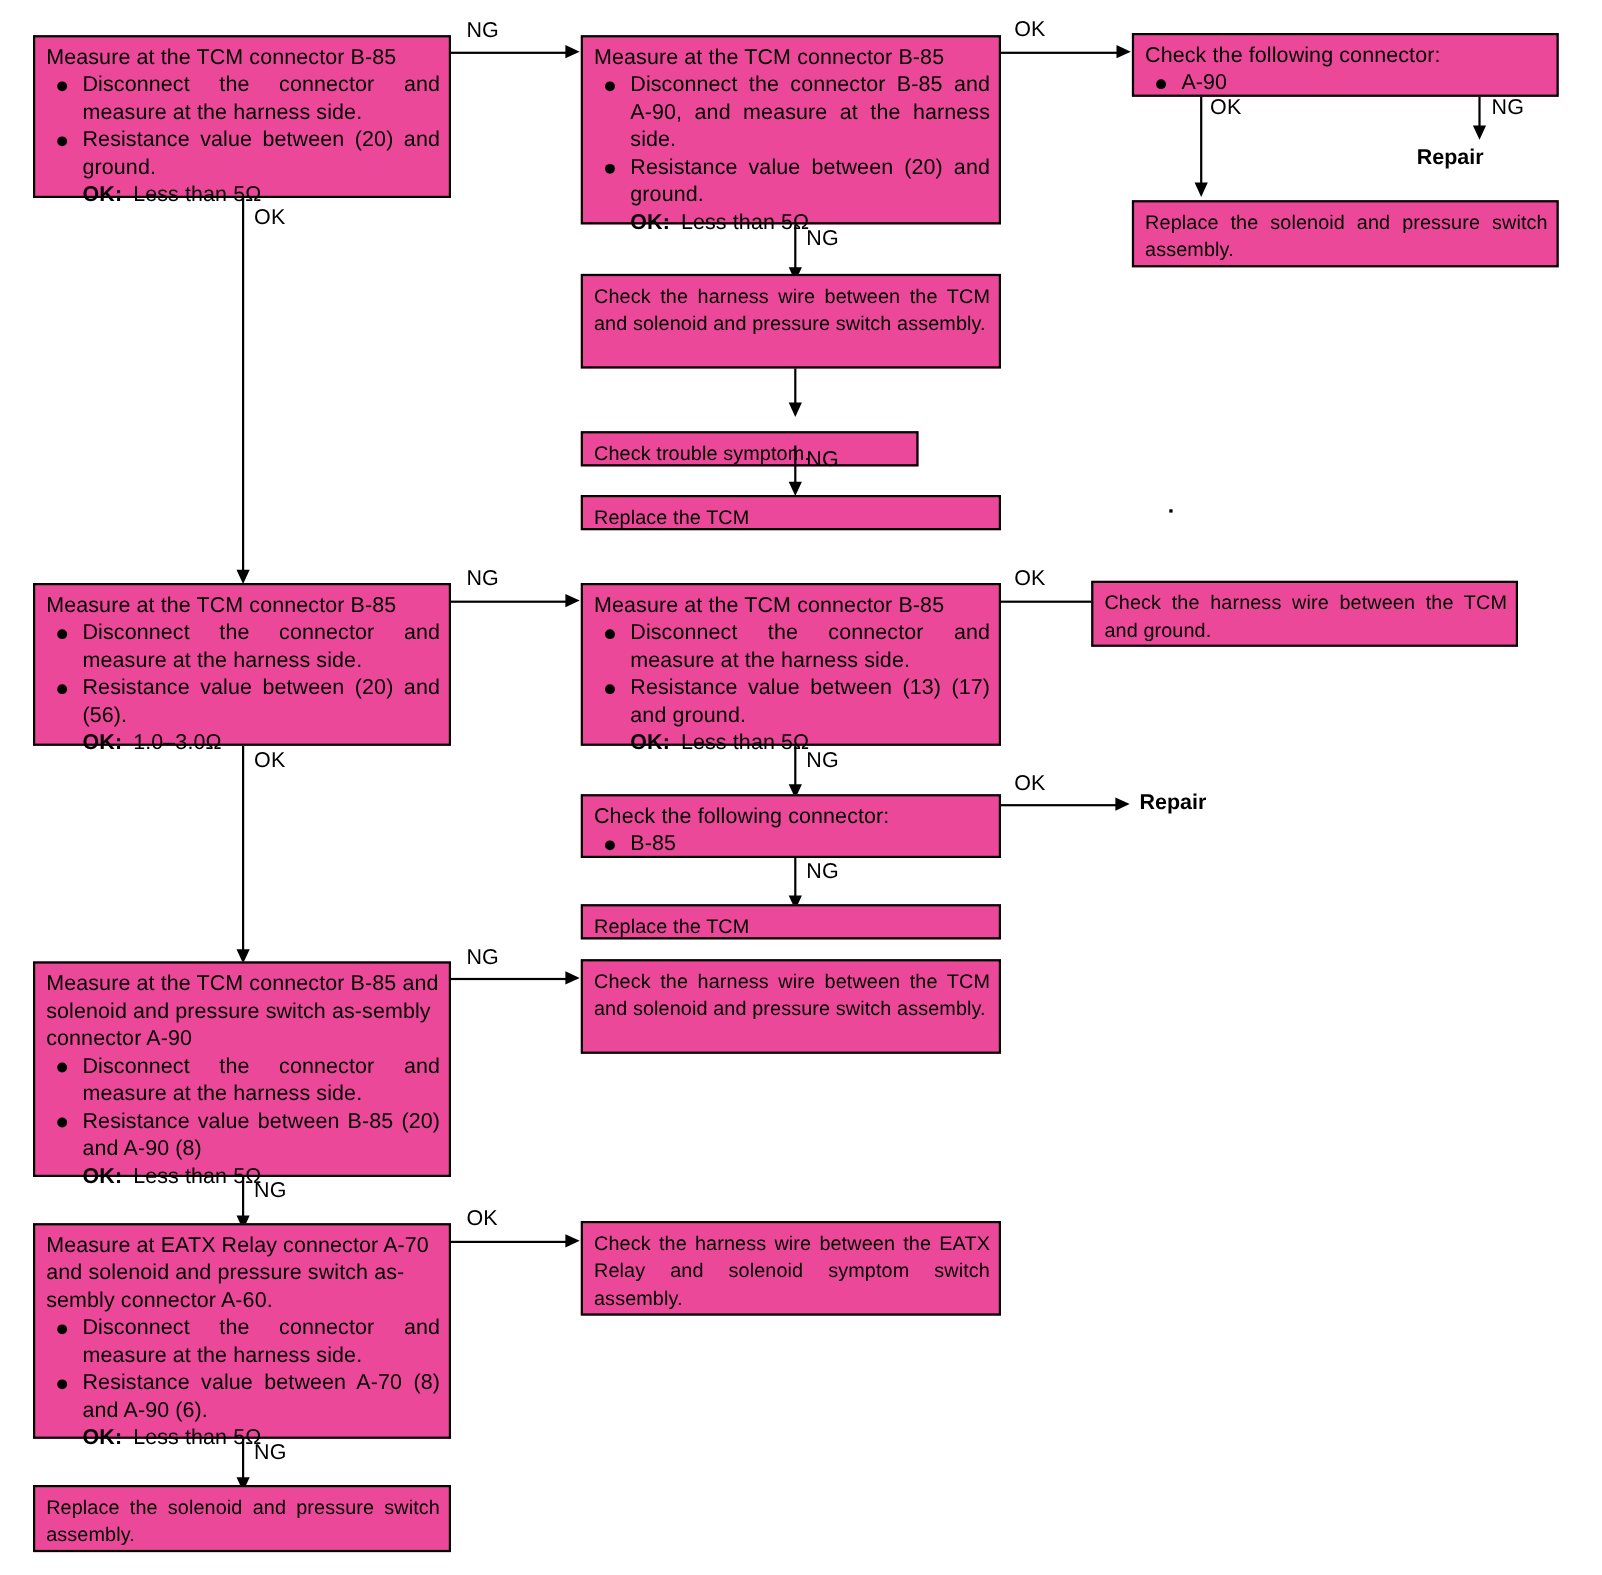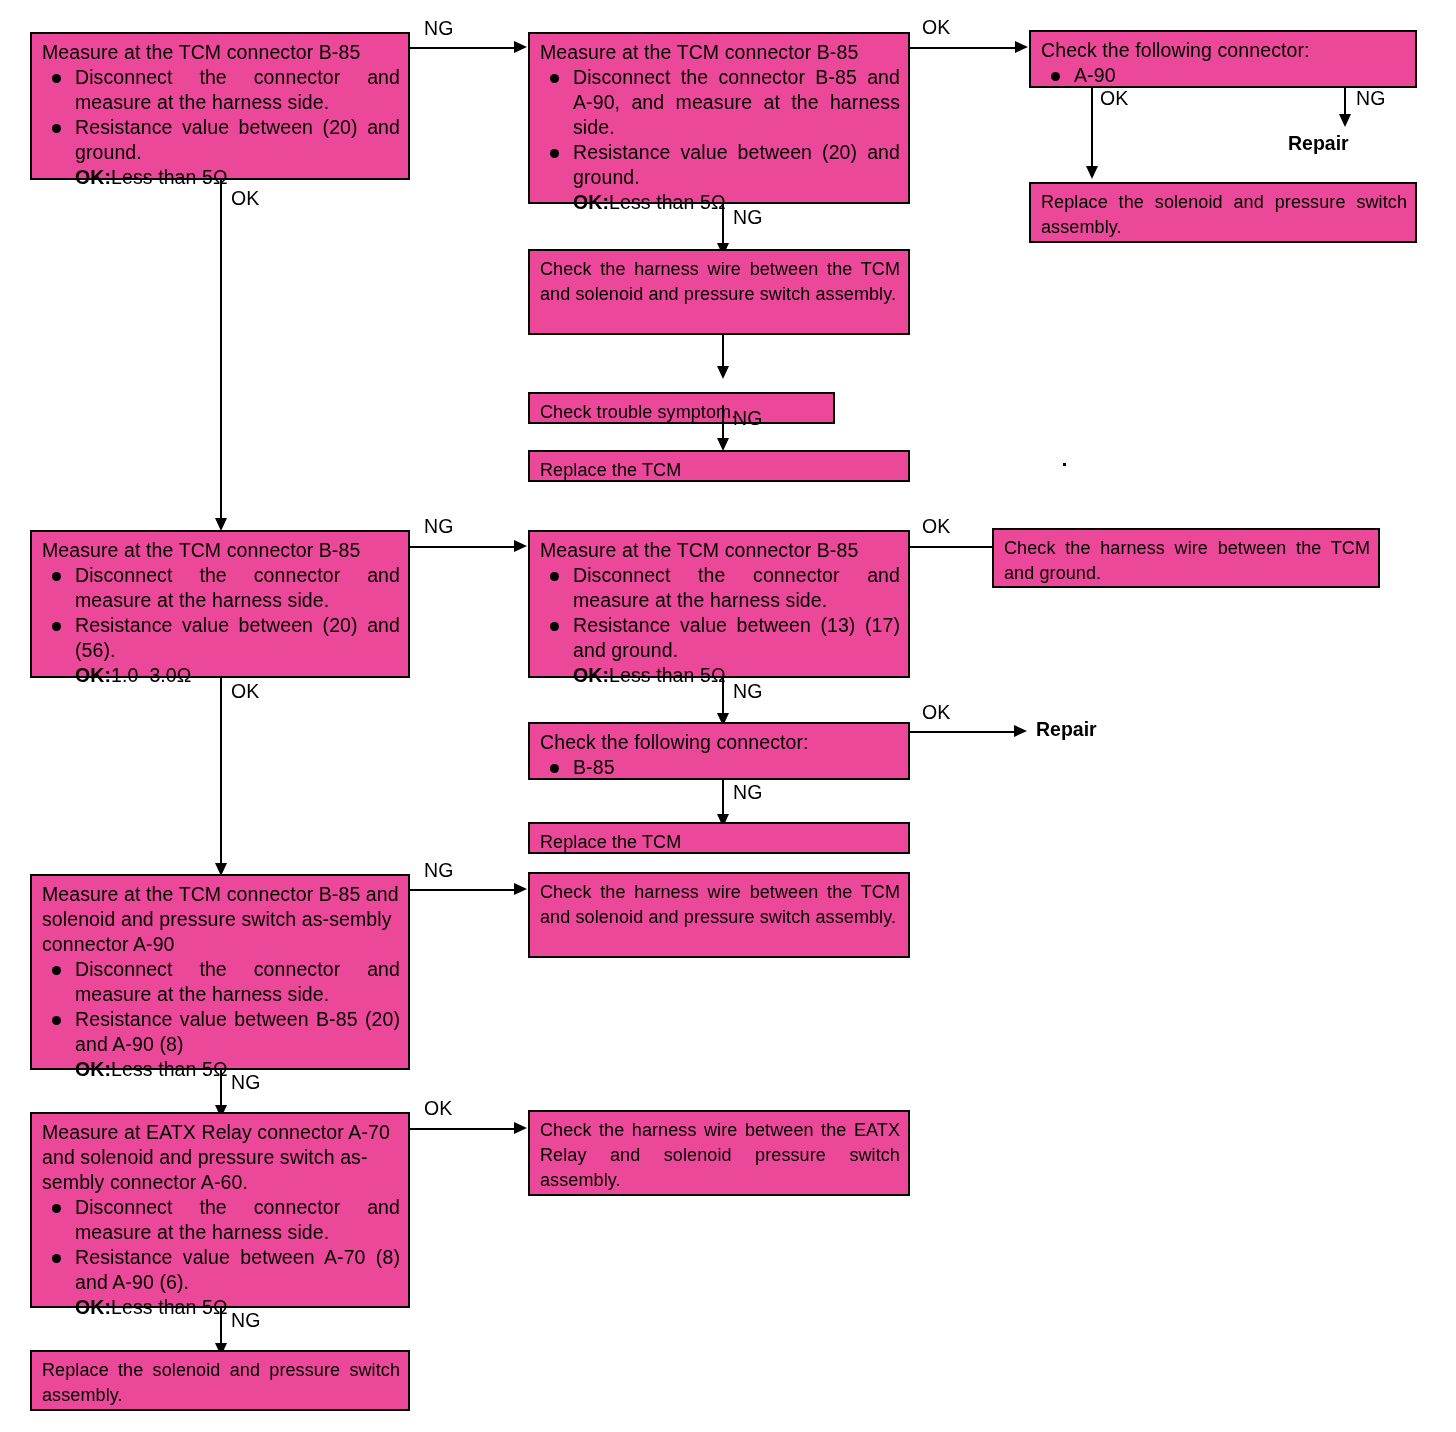--- a/index.html
+++ b/index.html
@@ -59,20 +59,21 @@
   .ok-line {
     font-size: 19.5px;
     line-height: 25px;
     padding-left: 33px;
     letter-spacing: 0.1px;
   }
   .ok-line b {
     font-weight: bold;
   }
   .ok-line .val {
+    margin-left: 10px;
   }
   .simple-text {
     font-size: 18px;
     line-height: 25px;
     text-align: justify;
     text-align-last: left;
     letter-spacing: 0.1px;
   }
   
   .vline {
@@ -298,21 +299,21 @@
     <div class="ok-line">
       <b>OK:</b><span class="val">Less than 5Ω</span>
     </div>
   </div>
 
   <div class="hline" style="left:410px; top:1128px; width:105px;"></div>
   <div class="arrow-right" style="left:514px; top:1122px;"></div>
   <div class="edge-label" style="left:424px; top:1098px;">OK</div>
 
   <div class="box" style="left:528px; top:1110px; width:382px; height:86px;">
-    <div class="simple-text">Check the harness wire between the EATX Relay and solenoid pressure switch assembly.</div>
+    <div class="simple-text">Check the harness wire between the EATX Relay and solenoid symptom switch assembly.</div>
   </div>
 
   <div class="vline" style="left:220px; top:1308px; width:2px; height:38px;"></div>
   <div class="arrow-down" style="left:215px; top:1343px;"></div>
   <div class="edge-label" style="left:231px; top:1310px;">NG</div>
 
   <div class="box" style="left:30px; top:1350px; width:380px; height:61px;">
     <div class="simple-text">Replace the solenoid and pressure switch assembly.</div>
   </div>
 

